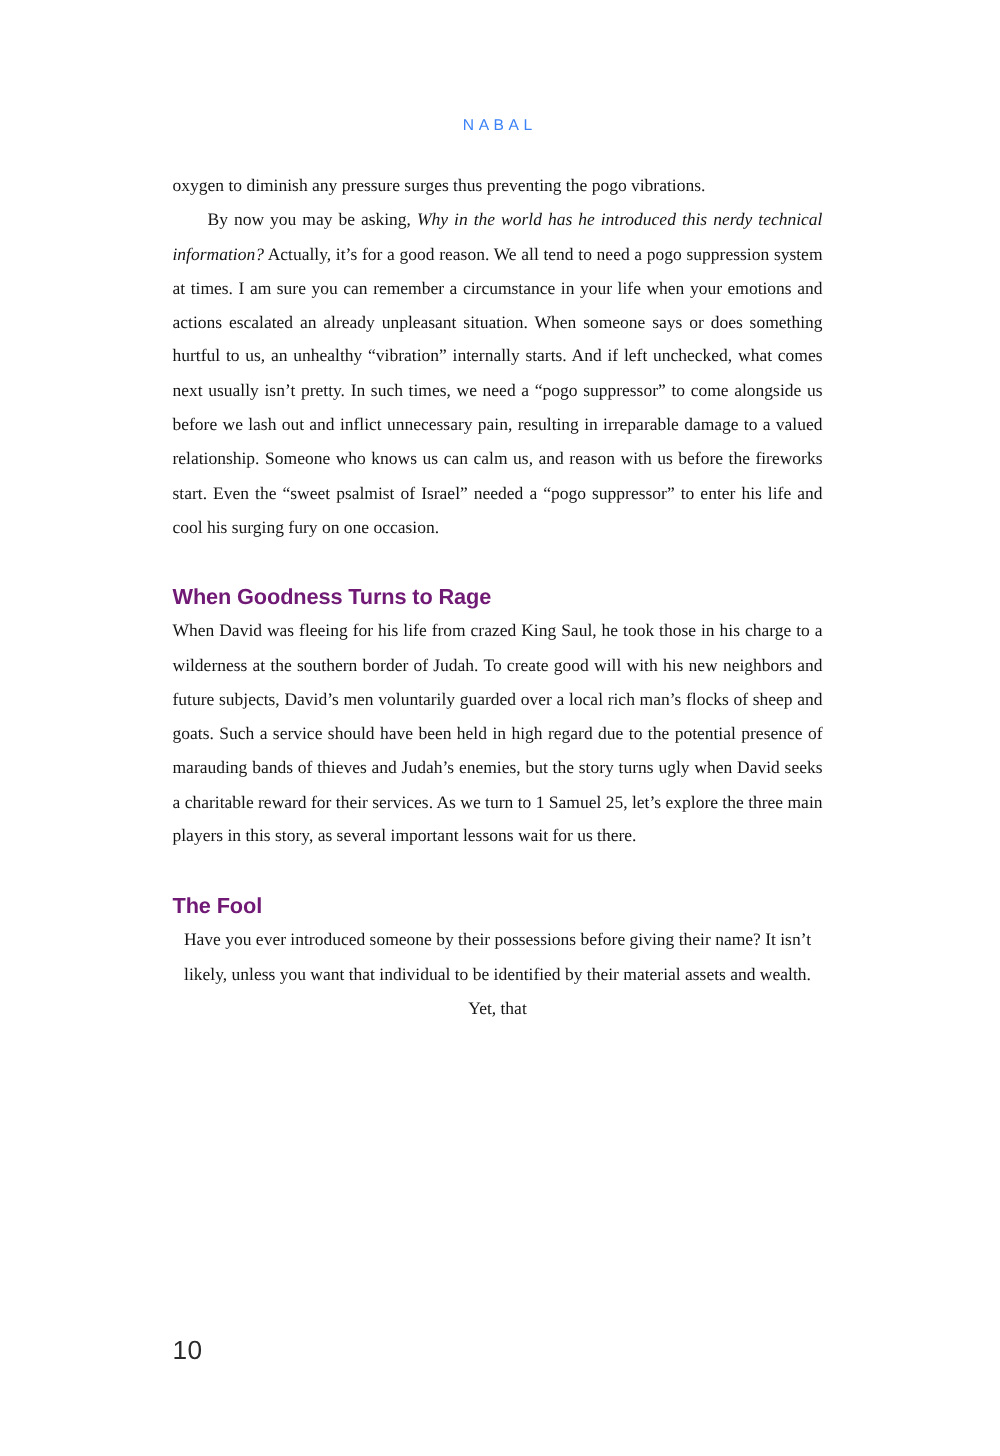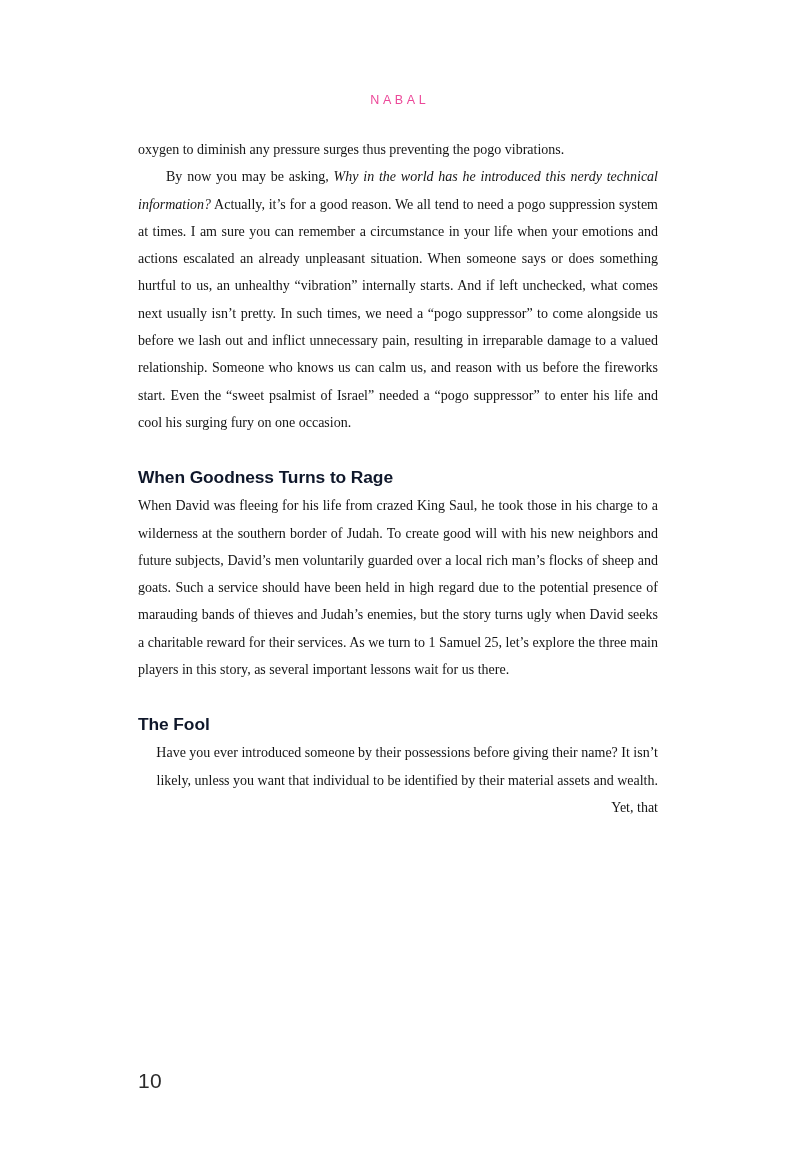--- a/index.html
+++ b/index.html
@@ -28,21 +28,21 @@
   
   .running-head {
     position: absolute;
     left: 138px;
     top: 93px;
     width: 520px;
     text-align: center;
     font-family: "Liberation Sans", sans-serif;
     font-size: 12.5px;
     letter-spacing: 3.6px;
-    color: #ec4899;
+    color: #3b82f6;
     text-indent: 3.6px;
   }
 
   
   .textblock {
     position: absolute;
     left: 138px;
     top: 136px;
     width: 520px;
   }
@@ -55,34 +55,34 @@
     text-justify: inter-word;
     color: #141414;
     hyphens: none;
   }
 
   p.body-text.indent {
     text-indent: 28px;
   }
 
   p.body-text.last-para {
-    text-align: right;
+    text-align: center;
   }
 
   em.phrase {
     font-style: italic;
   }
 
   h2.section-heading {
     margin: 0;
     font-family: "Liberation Sans", sans-serif;
     font-weight: bold;
     font-size: 17.4px;
     line-height: 24px;
-    color: #0f172a;
+    color: #701a75;
     letter-spacing: -0.1px;
   }
 
   .gap-before-heading {
     height: 29px;
   }
 
   .gap-heading-to-text {
     height: 3px;
   }

